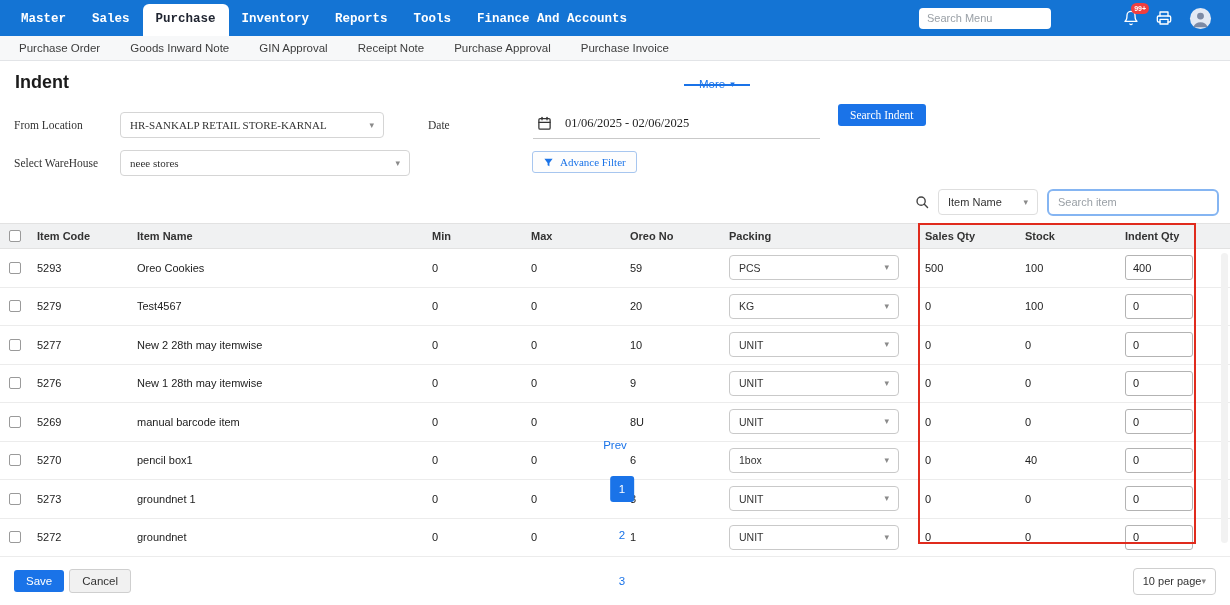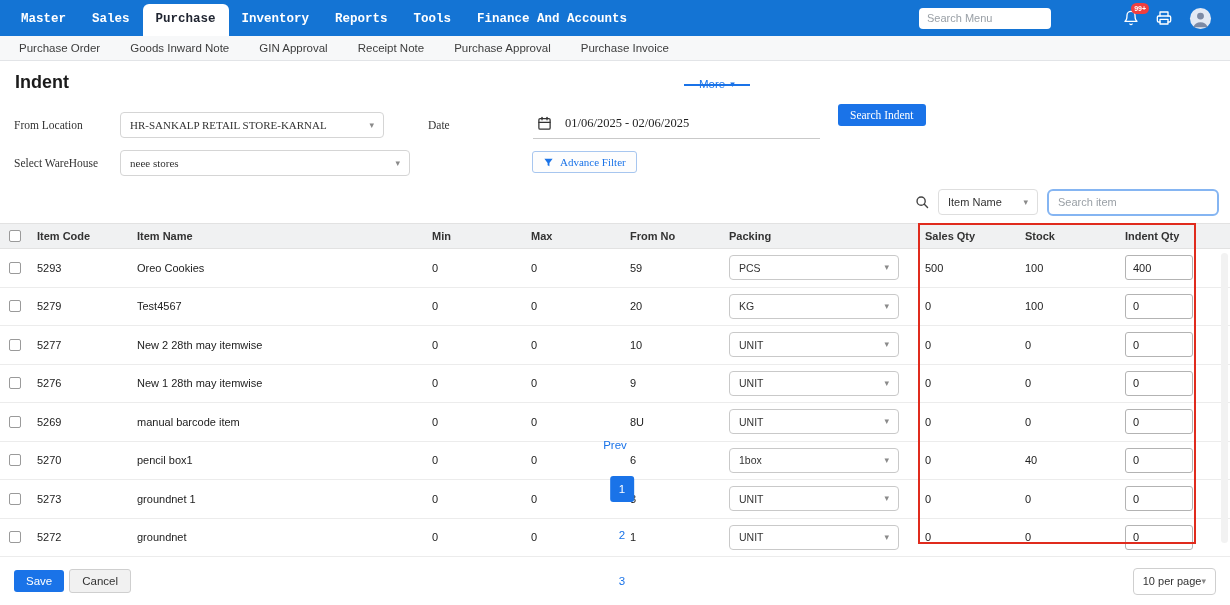--- a/index.html
+++ b/index.html
@@ -243,21 +243,21 @@
 <div class="table-wrap">
 
   <div class="trow thead">
     <div class="cell cb-cell">
         <span class="checkbox"></span>
       </div>
     <div class="cell">Item Code</div>
     <div class="cell">Item Name</div>
     <div class="cell">Min</div>
     <div class="cell">Max</div>
-    <div class="cell">From No</div>
+    <div class="cell">Oreo No</div>
     <div class="cell">Packing</div>
     <div class="cell">Sales Qty</div>
     <div class="cell">Stock</div>
     <div class="cell">Indent Qty</div>
     <div class="cell"></div>
   </div>
 
   <div class="trow tbody-row">
       <div class="cell cb-cell">
         <span class="checkbox"></span>

